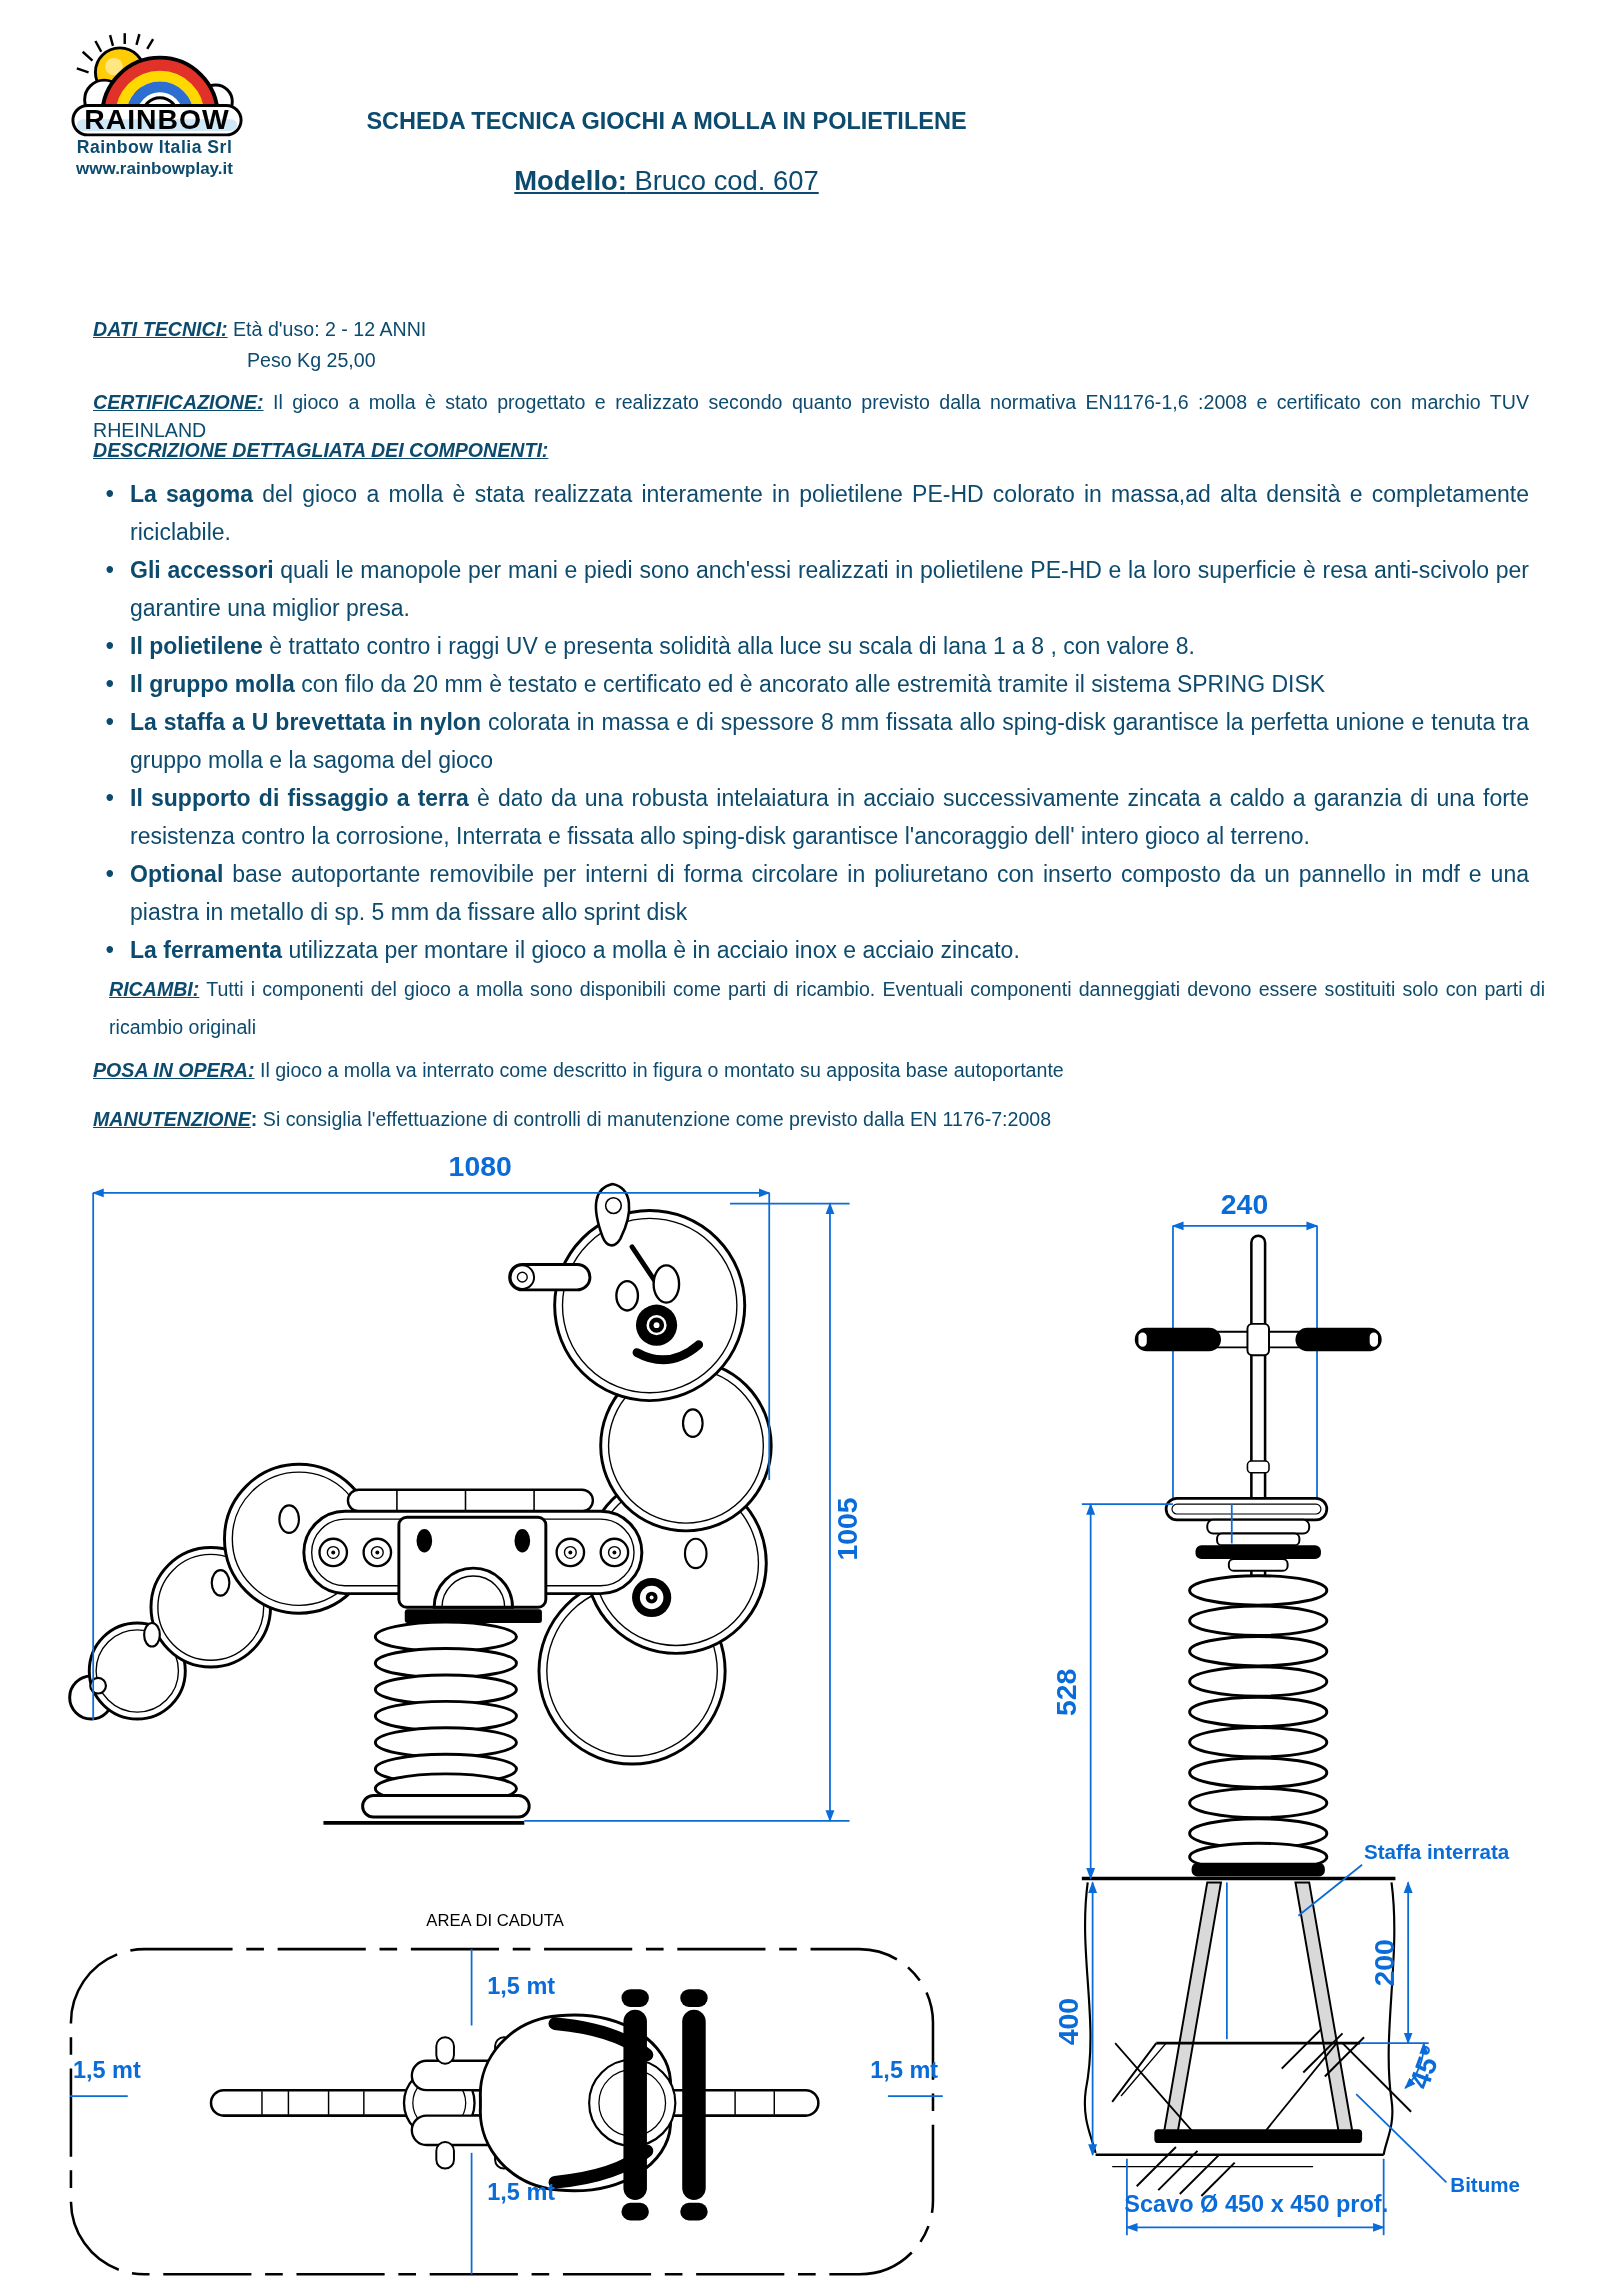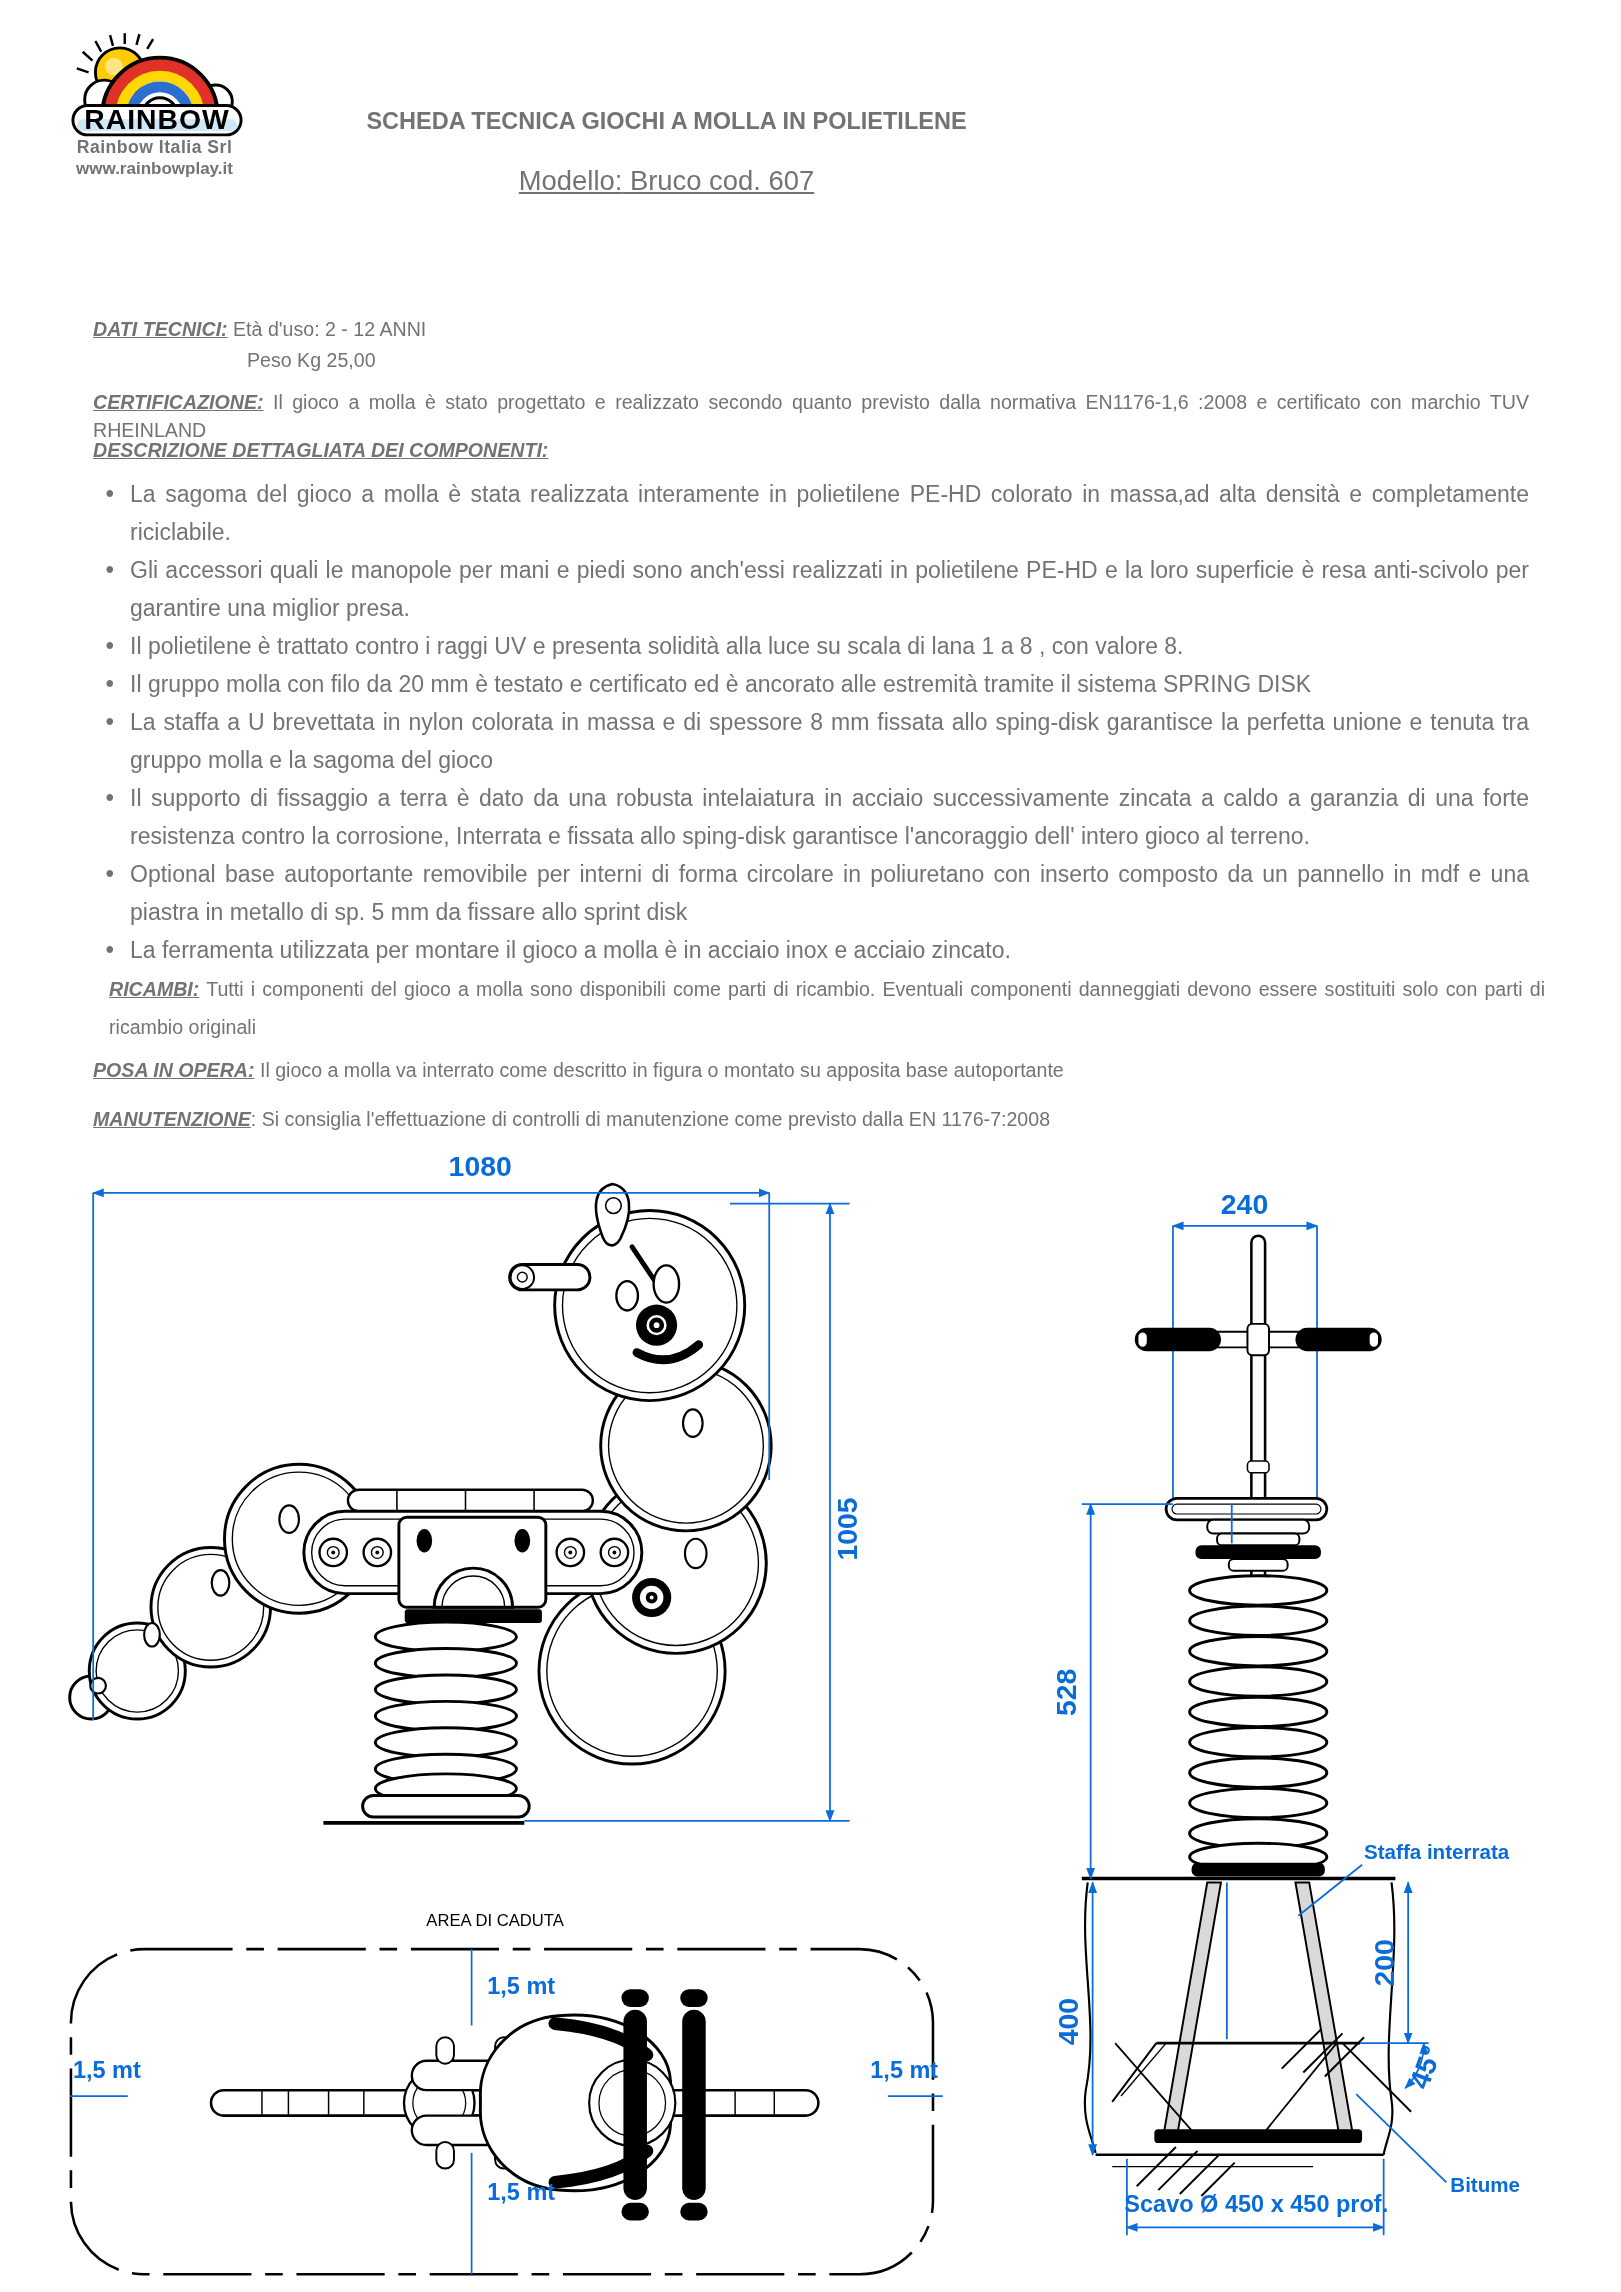--- a/index.html
+++ b/index.html
@@ -1,20 +1,20 @@
 <!DOCTYPE html>
 <html><head>
 <meta charset="utf-8">
 <style>
   html,body{margin:0;padding:0;background:#9a9a9a;}
   .page{position:relative;width:1621px;height:2293px;background:#ffffff;margin:0 auto;
-        font-family:"Liberation Sans",sans-serif;color:#737373;overflow:hidden;}
+        font-family:"Liberation Sans",sans-serif;color:#0c4a6e;overflow:hidden;}
   .abs{position:absolute;}
   .lbl{font-weight:bold;font-style:italic;text-decoration:underline;}
-  .b{font-weight:normal;}
+  .b{font-weight:bold;}
   .title1{position:absolute;left:333px;top:108px;width:667px;text-align:center;
           font-size:23.5px;font-weight:bold;white-space:nowrap;}
   .title2{position:absolute;left:333px;top:165px;width:667px;text-align:center;
           font-size:27.4px;text-decoration:underline;white-space:nowrap;}
   .doc{font-size:19.6px;}
   .par{position:absolute;left:93px;width:1436px;text-align:justify;font-size:19.6px;line-height:38px;}
   .par.tight{line-height:28px;}
   ul.bl{position:absolute;left:93px;width:1436px;margin:0;padding:0;list-style:none;
         font-size:23px;line-height:38px;text-align:justify;}
   ul.bl li{position:relative;padding-left:37px;}

